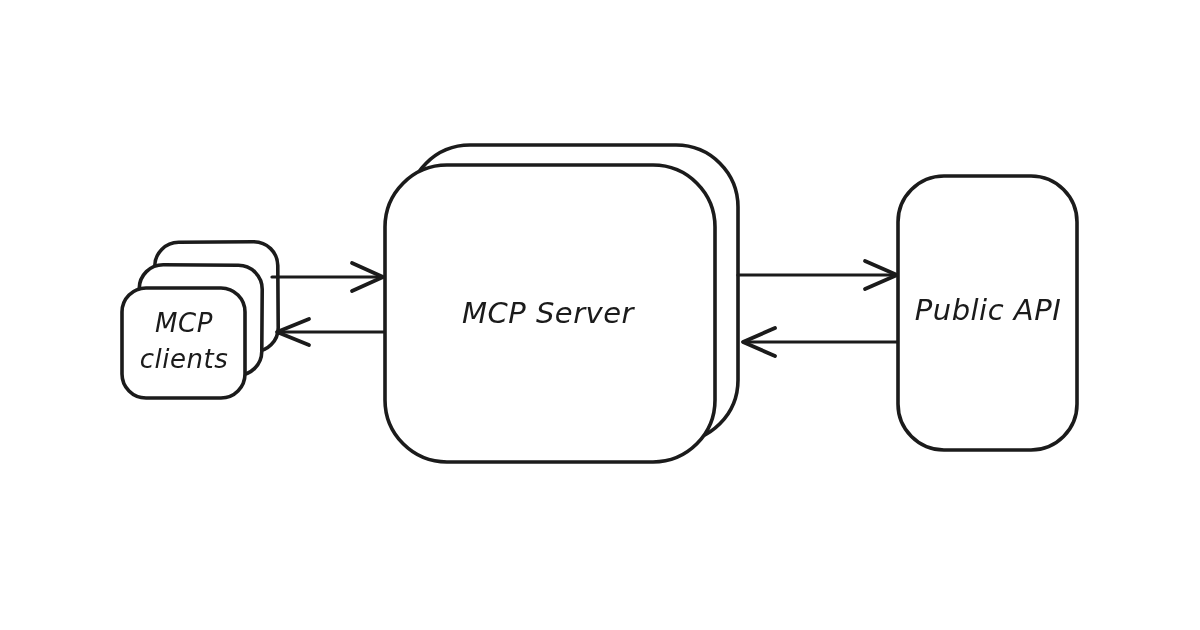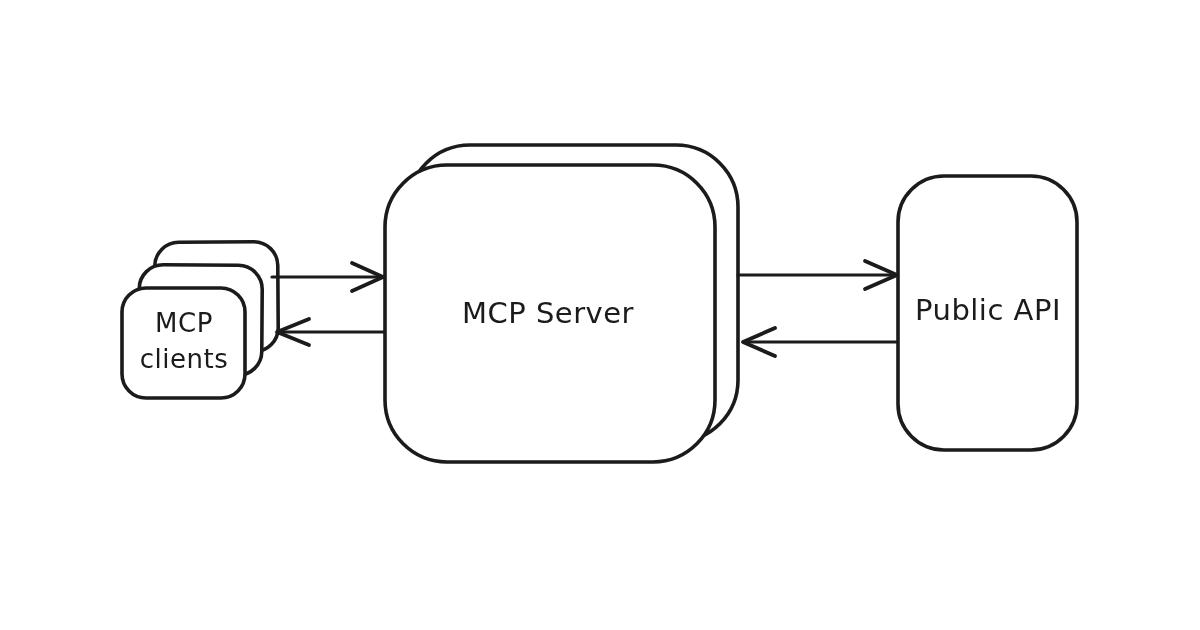--- a/index.html
+++ b/index.html
@@ -6,20 +6,21 @@
     margin: 0;
     padding: 0;
     width: 1200px;
     height: 630px;
     background: #ffffff;
     overflow: hidden;
   }
   .canvas-wrap {
     width: 1200px;
     height: 506px;
+    font-style: italic;
   }
   svg { display: block; }
   .shape {
     fill: #ffffff;
     stroke: #1b1b1b;
     stroke-width: 3.6;
     stroke-linecap: round;
     stroke-linejoin: round;
   }
   .edge-line {

